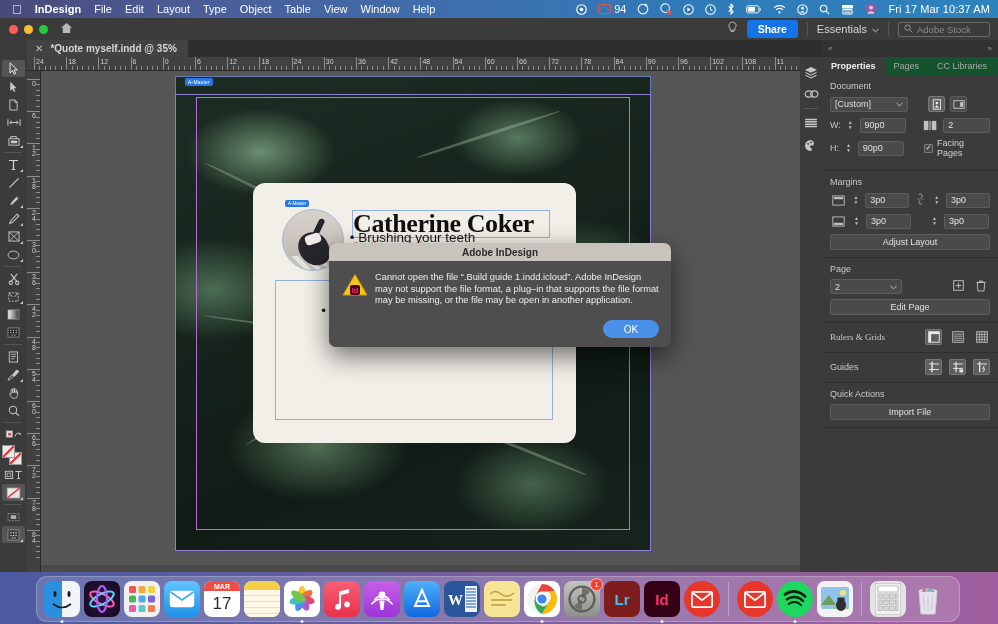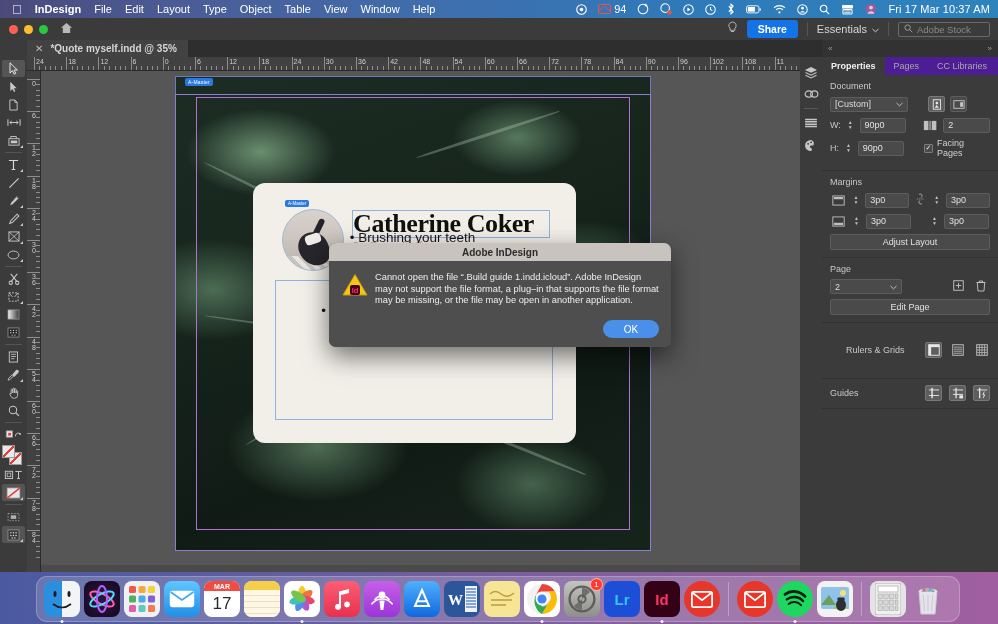--- a/index.html
+++ b/index.html
@@ -207,21 +207,21 @@
     background: #3b3b3b; padding-top: 4px;
   }
   .pdock .pi { width: 22px; height: 22px; display: flex; align-items: center; justify-content: center; color: #c6c6c6; }
   .pdock .psep { width: 14px; height: 1px; background: #575757; margin: 3px auto; }
 
   
   .panel {
     position: absolute; top: 57px; right: 0; width: 176px; bottom: 52px;
     background: #3b3b3b; color: #d0d0d0; font-size: 9px;
   }
-  .ptabs { display: flex; height: 18px; background: #4c1d95; }
+  .ptabs { display: flex; height: 18px; background: #14532d; }
   .ptab { padding: 0 9px; display: flex; align-items: center; font-size: 9px; color: #a9a9a9; }
   .ptab.active { background: #3b3b3b; color: #f0f0f0; font-weight: bold; }
   .psel { padding: 6px 8px; color: #cfcfcf; font-size: 9px; border-bottom: 1px solid #313131; }
   .sect { padding: 6px 8px 7px; border-bottom: 1px solid #313131; }
   .sect h4 { font-size: 9px; font-weight: normal; color: #c9c9c9; margin-bottom: 5px; }
   .row { display: flex; align-items: center; gap: 5px; margin-bottom: 5px; }
   .sel-ctl {
     height: 15px; background: #4a4a4a; border: 1px solid #5d5d5d; border-radius: 2px;
     display: flex; align-items: center; justify-content: space-between;
     padding: 0 4px; color: #dcdcdc; font-size: 9px;
@@ -1141,21 +1141,21 @@
                 <path d="M1.4 2.6 L9.6 2.6 L8.8 12 L2.2 12 Z" fill="none" stroke="#c4c4c4" stroke-width="1"></path>
                 <path d="M0.6 2.6 L10.4 2.6 M3.8 2.6 L3.8 1 L7.2 1 L7.2 2.6" stroke="#c4c4c4" stroke-width="1" fill="none"></path>
               </svg>
           </span>
         </span>
       </div>
       <div class="wide-btn">Edit Page</div>
     </div>
 
     <div class="sect irow">
-      <h4 style="margin:16px;">Rulers &amp; Grids</h4>
+      <h4 style="margin:0;font-family:Liberation Serif, serif;">Rulers &amp; Grids</h4>
       <span class="igroup">
         <span class="ibtn on">
           <svg width="12" height="12" viewBox="0 0 13 13">
               <rect x="0.8" y="0.8" width="11.4" height="11.4" fill="none" stroke="#e8e8e8" stroke-width="1"></rect>
               <rect x="0.8" y="0.8" width="11.4" height="2.6" fill="#e8e8e8"></rect>
               <rect x="0.8" y="0.8" width="2.6" height="11.4" fill="#e8e8e8"></rect>
             </svg>
         </span>
         <span class="ibtn plain">
           <svg width="12" height="12" viewBox="0 0 13 13">
@@ -1191,20 +1191,24 @@
         <span class="ibtn on">
           <svg width="12" height="12" viewBox="0 0 13 13">
               <path d="M1 3.2 L12 3.2" stroke="#e8e8e8" stroke-width="1"></path>
               <path d="M4 0.8 L4 12.2" stroke="#e8e8e8" stroke-width="1.4"></path>
               <path d="M9 5 L7.4 8.4 L9.4 8.4 L7.8 12" fill="none" stroke="#e8e8e8" stroke-width="1"></path>
             </svg>
         </span>
       </span>
     </div>
 
+    <div class="sect">
+      <h4>Quick Actions</h4>
+      <div class="wide-btn">Import File</div>
+    </div>
   </div>
 
   <div class="statusbar">
     <span class="sb-zoom">
       <span>35.44%</span>
       <span>
         <svg width="7" height="5" viewBox="0 0 8 5">
             <path d="M0.6 0.8 L4 4 L7.4 0.8" fill="none" stroke="#bdbdbd" stroke-width="1"></path>
           </svg>
       </span>
@@ -1426,21 +1430,21 @@
           <circle cx="14" cy="14" r="12.4" fill="none" stroke="#5e5e5a" stroke-width="2.4"></circle>
           <path d="M14 3 A11 11 0 0 1 22 7 L14 14 Z" fill="#6e6e6a"></path>
           <path d="M14 25 A11 11 0 0 1 6 21 L14 14 Z" fill="#6e6e6a"></path>
           <circle cx="14" cy="14" r="3.6" fill="none" stroke="#5e5e5a" stroke-width="2"></circle>
         </svg>
       </div>
       <span class="badge">1</span>
     </div>
 
     <div class="dock-item">
-      <div class="dock-icon" style="background:#1d4ed8;">
+      <div class="dock-icon" style="background:#7f1d1d;">
         <span style="color:#31c5f0;font-size:15px;font-weight:bold;font-family:'Liberation Sans',sans-serif;">Lr</span>
       </div>
     </div>
 
     <div class="dock-item">
       <div class="dock-icon" style="background:#330015;">
         <span style="color:#ff3366;font-size:15px;font-weight:bold;font-family:'Liberation Sans',sans-serif;">Id</span>
       </div>
       <span class="run-dot"></span>
     </div>

